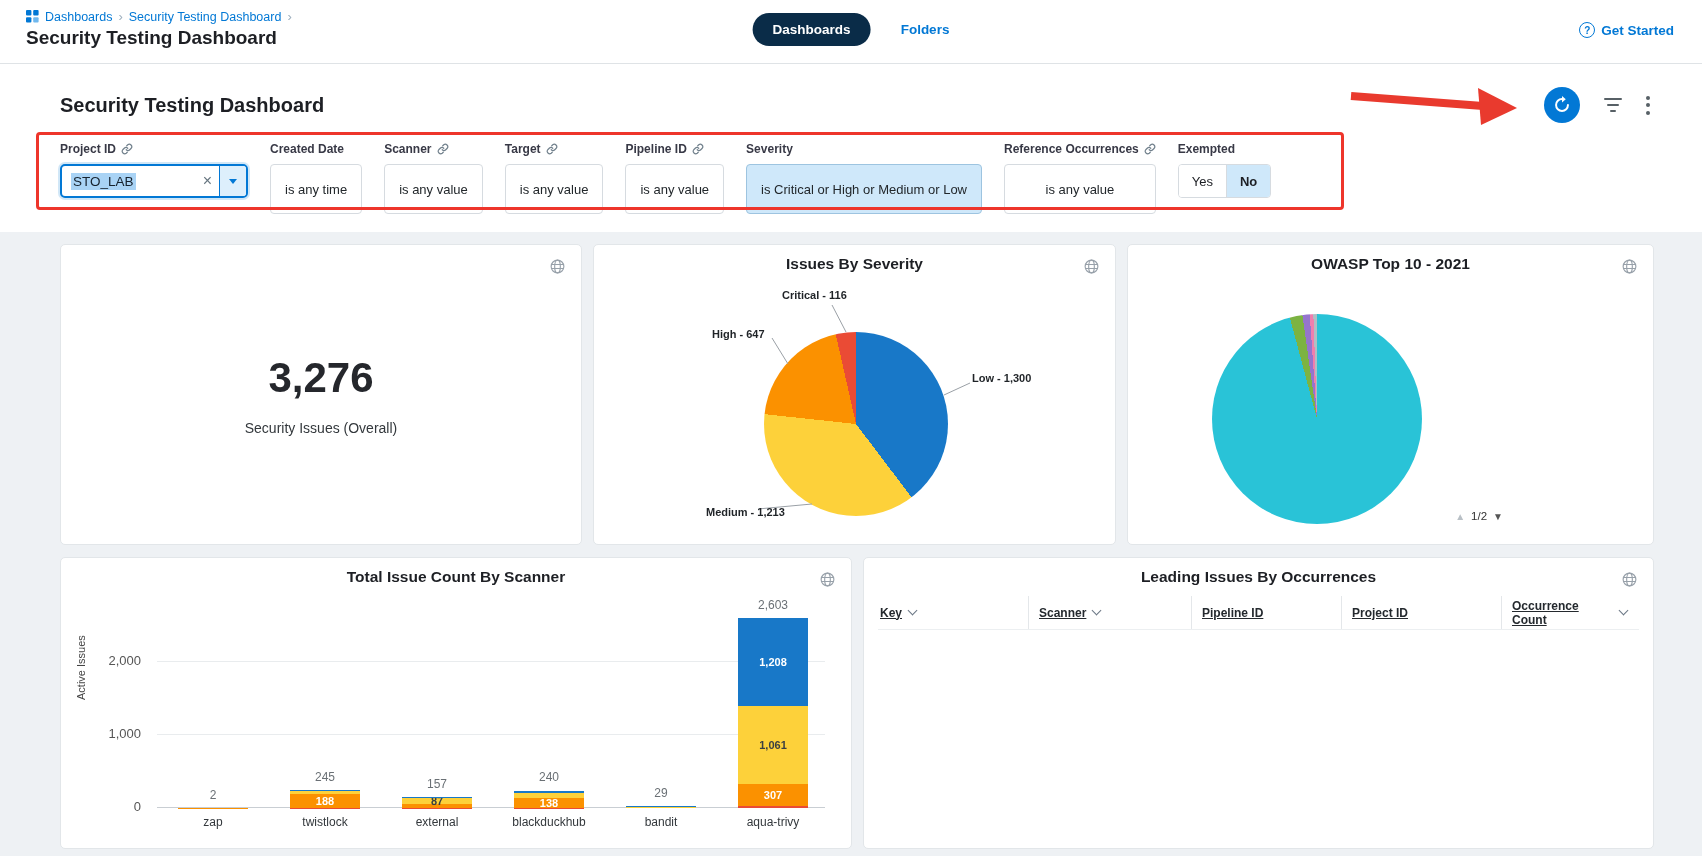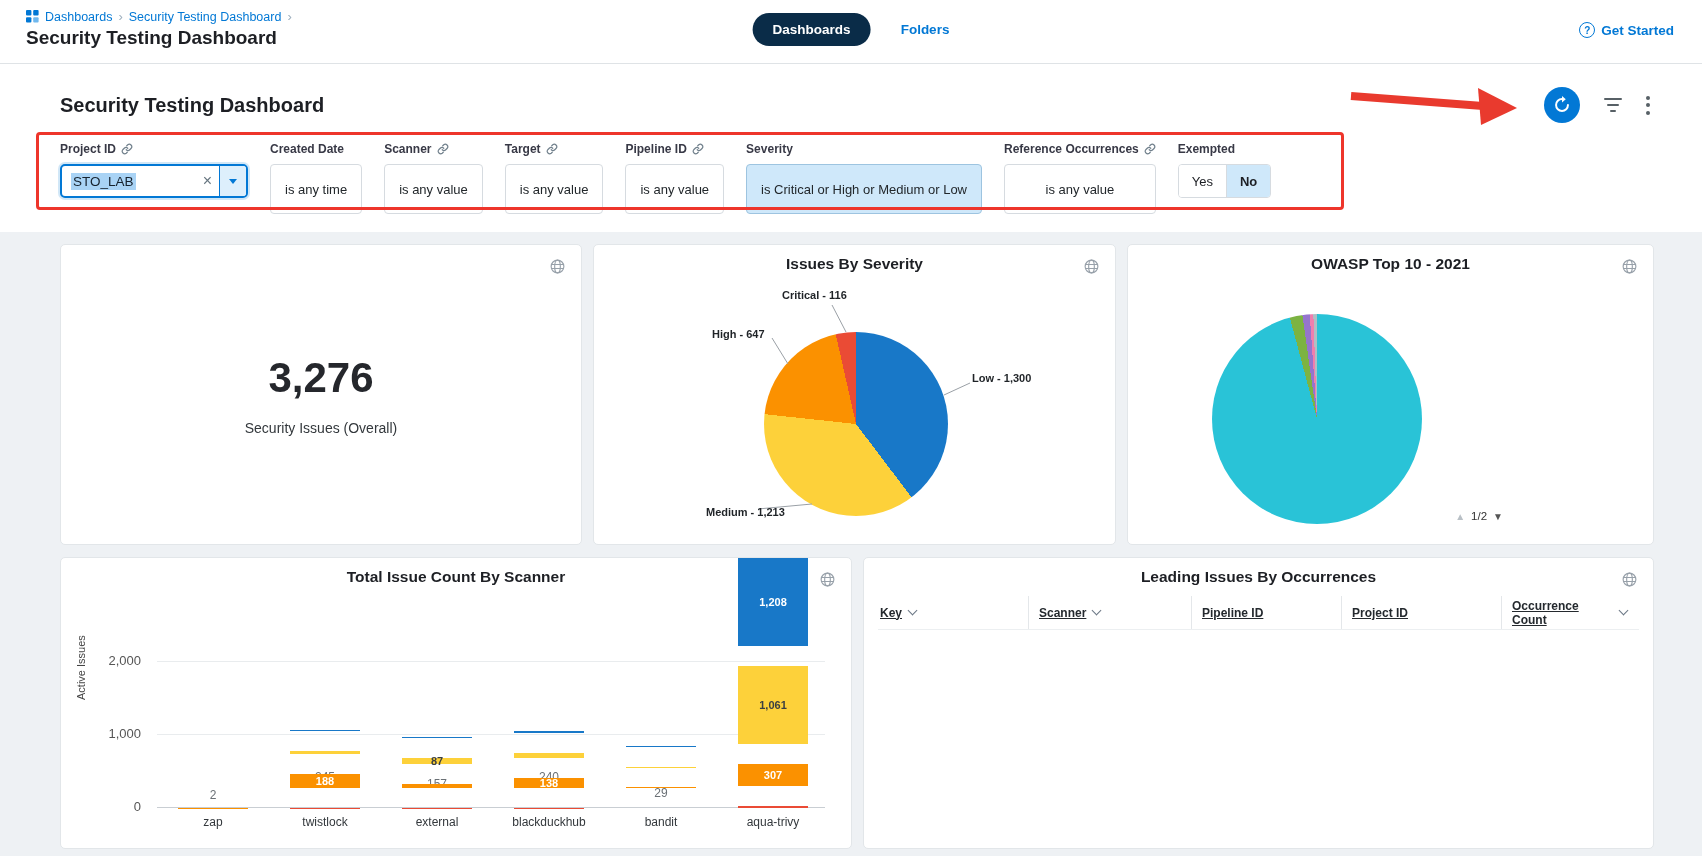--- a/index.html
+++ b/index.html
@@ -96,21 +96,21 @@
     font-size:11px; color:#444; white-space:nowrap; }
   .plot { position:relative; height:200px; }
   .gridline { position:absolute; left:0; right:4px; height:1px; background:#e9ecee; }
   .gridline.base { background:#c9ced3; }
   .yticks { position:absolute; left:-58px; top:0; bottom:0; width:50px; }
   .ytick { position:absolute; right:8px; font-size:13px; color:#555; }
   .cols { position:absolute; inset:0; display:flex; }
   .bcol { flex:1; position:relative; }
   .bstack { position:absolute; bottom:0; left:50%; transform:translateX(-50%); width:70px;
     display:flex; flex-direction:column-reverse; }
-  .bseg { position:relative; width:100%;margin-top:20px; }
+  .bseg { position:relative; width:100%; }
   .seglab { position:absolute; inset:0; display:flex; align-items:center; justify-content:center;
     font-size:11px; font-weight:bold; color:#fff; pointer-events:none; }
   .seglab.dark { color:#3a3f42; }
   .btotal { position:absolute; left:50%; transform:translateX(-50%); font-size:12px; color:#6a7075; white-space:nowrap; }
   .bxlabel { position:absolute; top:100%; margin-top:7px; left:50%; transform:translateX(-50%); font-size:12px; color:#33383c; white-space:nowrap; }
 
   
   .thead { display:flex; align-items:center; height:34px; margin:10px 14px 0 14px; border-bottom:1px solid #eceff1; }
   .thcell { display:flex; align-items:center; gap:7px; font-size:12px; font-weight:bold; color:#24292e;
     padding:0 10px; height:100%; border-left:1px solid #e4e7ea; cursor:pointer;text-decoration:underline; }

